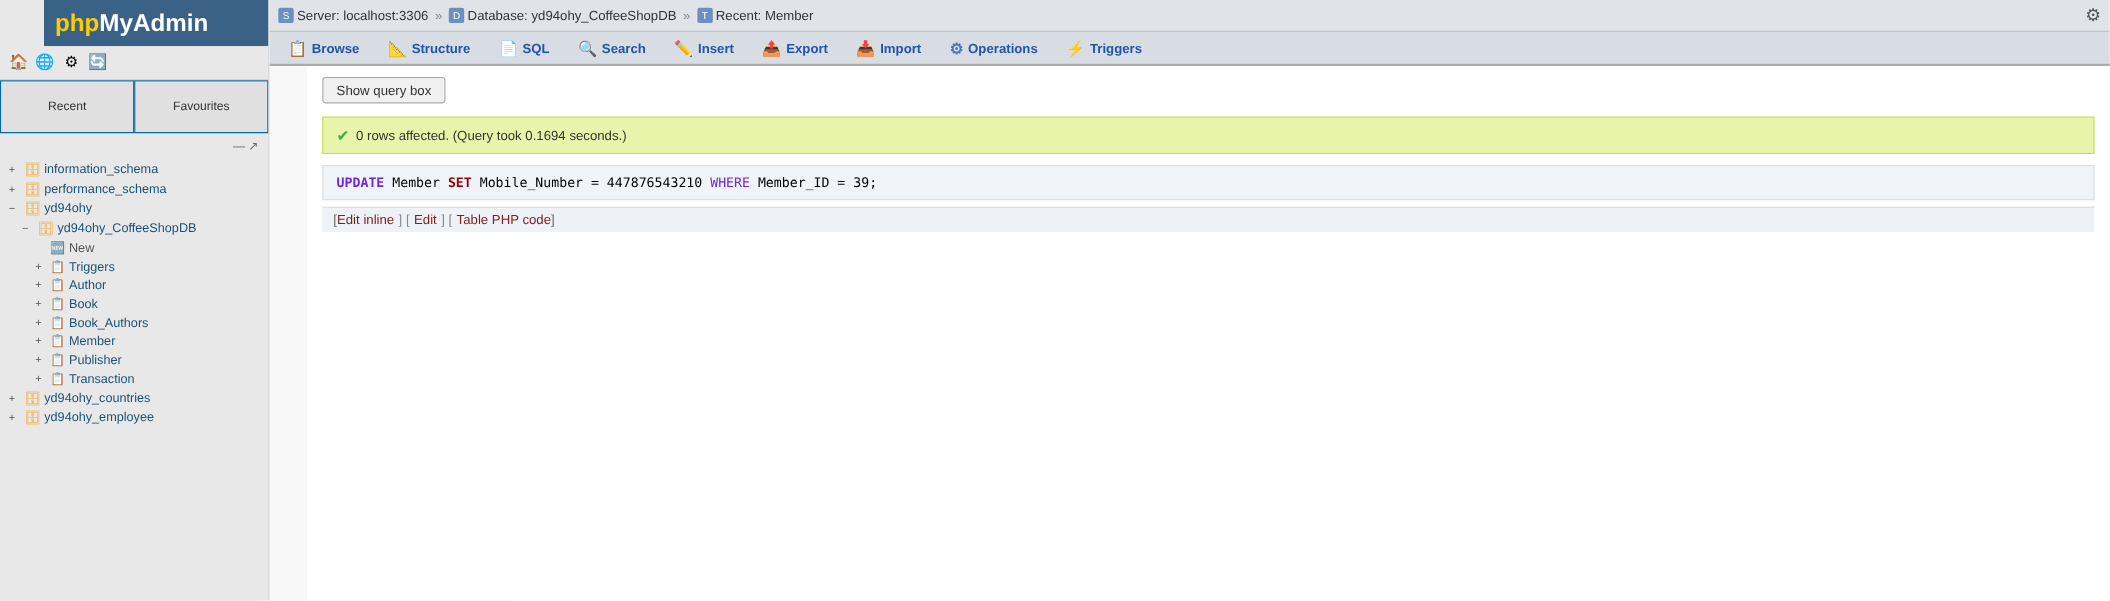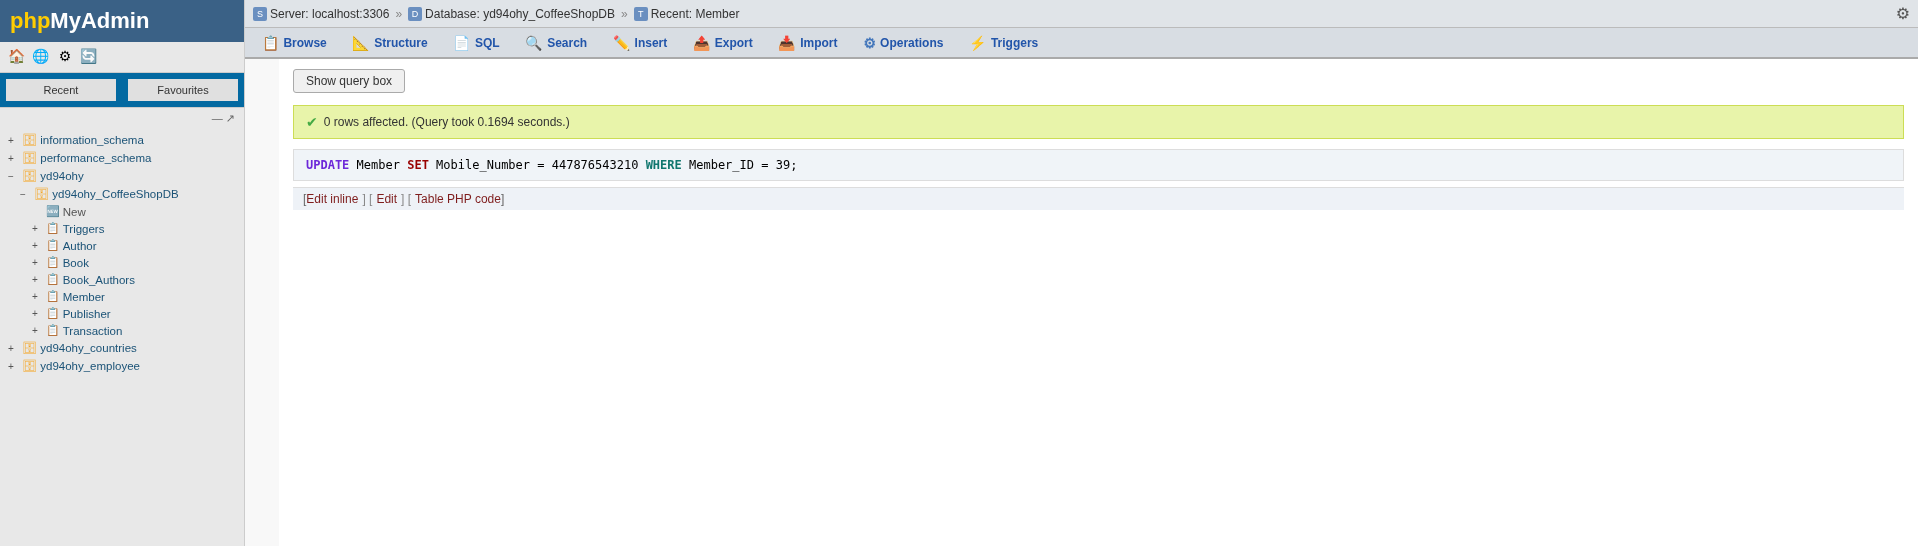--- a/index.html
+++ b/index.html
@@ -15,20 +15,21 @@
       flex-direction: column;
       height: 100%;
       overflow: hidden;
     }
 
     #sidebar-header {
       background: #3a6186;
       padding: 8px 10px;
       display: flex;
       align-items: center;
+      margin-left: 40px;
     }
 
     .pma-logo {
       font-size: 22px;
       font-weight: bold;
     }
     .pma-logo span.php { color: #ffcc00; }
     .pma-logo span.myadmin { color: #ffffff; }
 
     .sidebar-icons {
@@ -49,25 +50,25 @@
     }
 
     .sidebar-tabs {
       display: flex;
       border-bottom: 1px solid #ccc;
     }
 
     .sidebar-tab {
       flex: 1;
       text-align: center;
-      padding: 5px;
+      padding: 17px;
       font-size: 11px;
       cursor: pointer;
       background: #e0e0e0;
-      border: 6px solid #0369a1;
+      border: 1px solid #0369a1;
       color: #333;
     }
 
     .sidebar-collapse-row {
       display: flex;
       justify-content: flex-end;
       padding: 3px 6px;
       background: #e8e8e8;
     }
 
@@ -248,21 +249,21 @@
       background: #f0f4f8;
       border: 1px solid #ddd;
       padding: 8px 12px;
       font-family: monospace;
       font-size: 12px;
       margin-bottom: 6px;
     }
 
     .sql-keyword-update { color: #6d28d9; font-weight: bold; }
     .sql-keyword-set { color: #990000; font-weight: bold; }
-    .sql-keyword-where { color: #0f766e; font-weight: bold; }
+    .sql-keyword-where { color: #6d28d9; font-weight: normal; }
 
     .edit-links {
       display: flex;
       gap: 0;
       font-size: 12px;
       color: #666;
       background: #eef2f7;
       padding: 4px 10px;
       border-top: 1px solid #ddd;
     }

